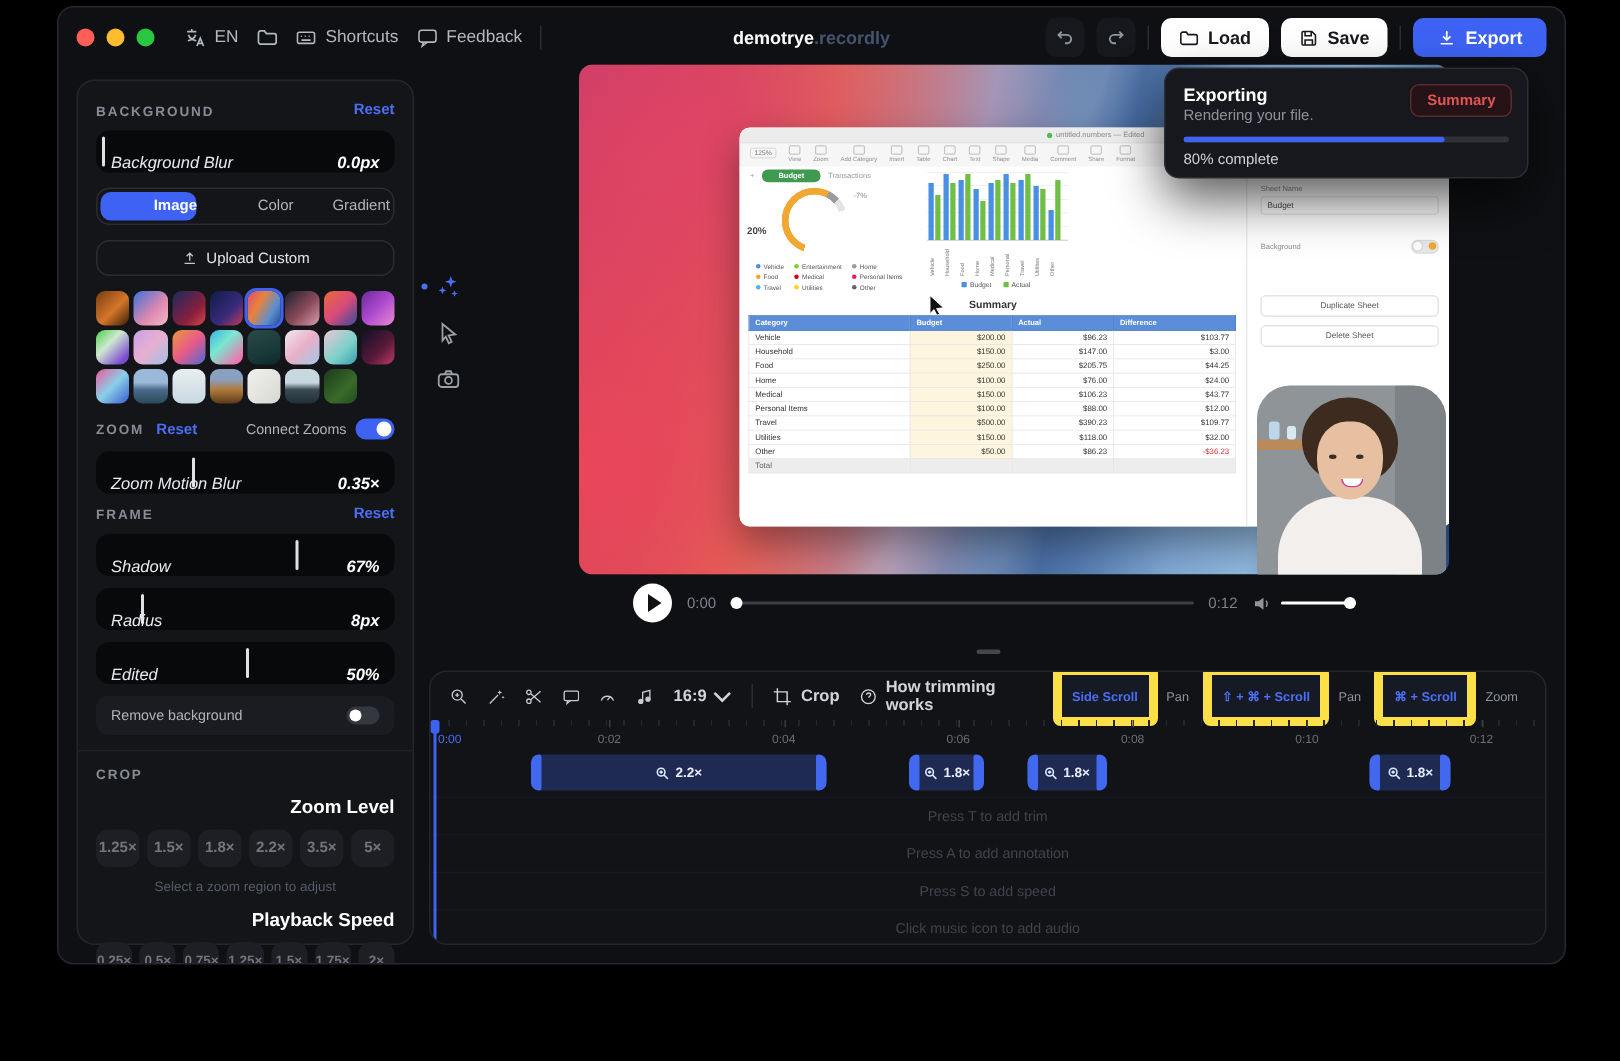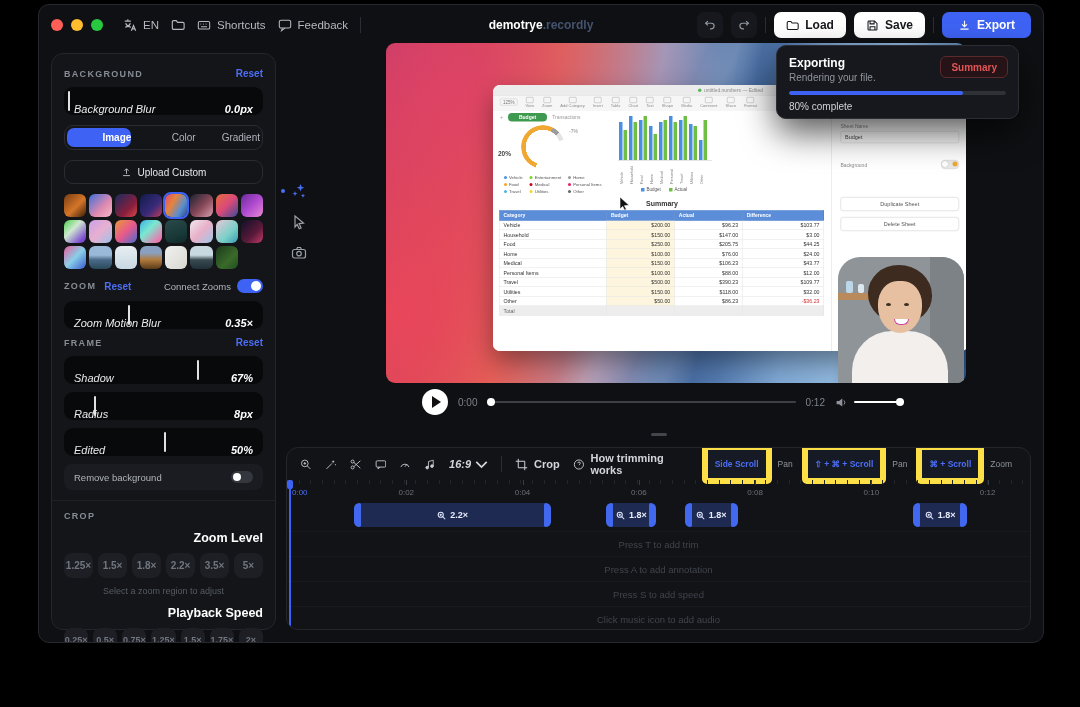--- a/index.html
+++ b/index.html
@@ -148,21 +148,21 @@
   .vol{display:flex;align-items:center;gap:6px;color:#8f949c;}
   .vol svg{width:13px;height:13px;}
   .vtrack{width:50px;height:2px;background:#fff;border-radius:1px;position:relative;}
   .vknob{position:absolute;right:0;top:-3px;width:8px;height:8px;border-radius:50%;background:#fff;}
   .draghandle{position:absolute;left:612px;top:428px;width:16px;height:3px;border-radius:2px;background:#43464d;}
 
   
   .timeline{position:absolute;left:247px;top:442px;width:745px;height:183px;background:#121317;border:1px solid #24262c;border-radius:12px;box-sizing:border-box;overflow:hidden;}
   .tl-toolbar{height:32px;display:flex;align-items:center;gap:13px;padding:0 13px;color:#c6cad1;}
   .tl-toolbar svg{width:13px;height:13px;display:block;}
-  .tl-select{display:flex;align-items:center;gap:4px;font-size:11px;font-weight:600;color:#d2d5da;font-style:italic;}
+  .tl-select{display:flex;align-items:center;gap:4px;font-size:11px;font-weight:600;color:#d2d5da;}
   .tl-group{display:flex;align-items:center;gap:6px;font-size:11px;font-weight:600;color:#d2d5da;}
   .tl-right{margin-left:auto;display:flex;align-items:center;gap:4px;}
   .kbd{border:6px solid #fde047;background:#161a24;color:#4c6ef5;font-size:8.5px;font-weight:700;padding:9px 7px;border-radius:5px;white-space:nowrap;}
   .act{font-size:8.5px;color:#8f949c;margin:0 5px 0 2px;}
   .tl-body{position:relative;height:149px;}
   .tl-ruler{position:relative;height:18px;background-image:repeating-linear-gradient(90deg,#23252b 0 1px,transparent 1px 11.67px);background-size:100% 4px;background-repeat:no-repeat;}
   .rlabel{position:absolute;bottom:1px;transform:translateX(-50%);font-size:8px;color:#6b7078;}
   .rlabel.act{color:#4c6ef5;transform:none;}
   .rtick{position:absolute;top:0;width:1px;height:5px;background:#383b42;}
   .tl-region{position:absolute;top:23px;height:24px;border-radius:6px;background:#1e2a52;display:flex;align-items:center;justify-content:center;gap:4px;color:#e9edfa;font-size:9px;font-weight:700;box-sizing:border-box;}

